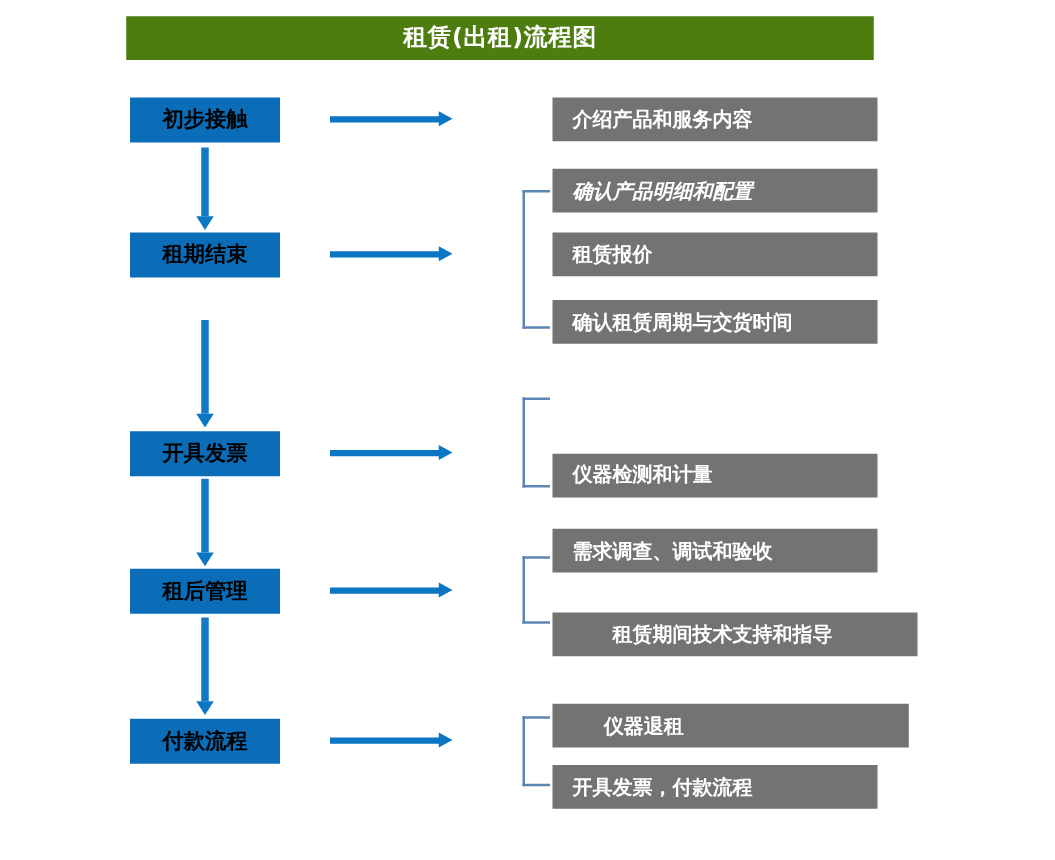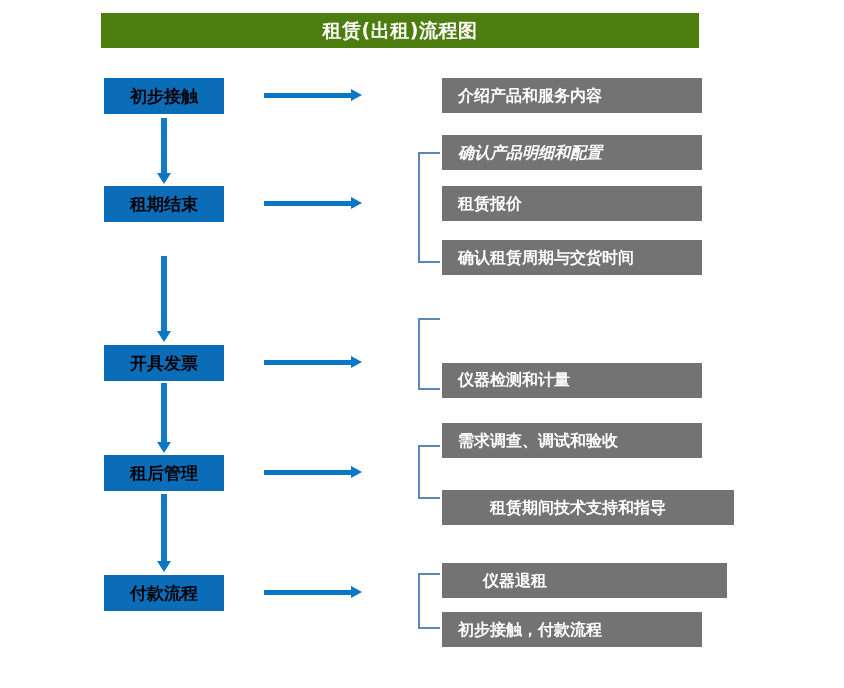--- a/index.html
+++ b/index.html
@@ -219,16 +219,16 @@
   <div class="detail-box" style="top:423px;">
     <span class="detail-label">需求调查、调试和验收</span>
   </div>
   <div class="detail-box" style="top:490px;padding-left:32px;">
     <span class="detail-label">租赁期间技术支持和指导</span>
   </div>
   <div class="detail-box" style="top:563px;padding-left:25px;">
     <span class="detail-label">仪器退租</span>
   </div>
   <div class="detail-box" style="top:612px;">
-    <span class="detail-label">初步接触，付款流程</span>
+    <span class="detail-label">开具发票，付款流程</span>
   </div>
 
 </div>
 
 </body></html>

